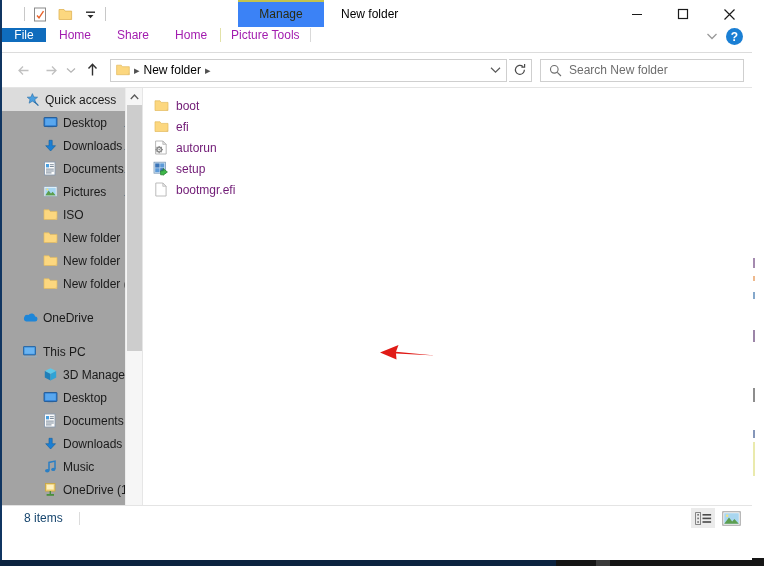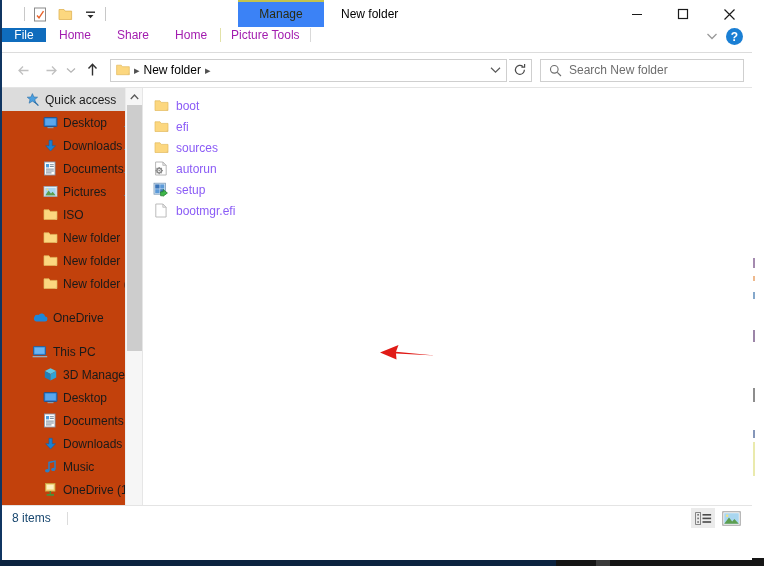--- a/index.html
+++ b/index.html
@@ -232,21 +232,21 @@
     height: 442px;
     display: flex;
     background: #ffffff;
     border-top: 1px solid #e4e4e4;
   }
 
   
   #nav-pane {
     position: relative;
     width: 140px;
-    background: #c2410c;
+    background: #a3a3a3;
     overflow: hidden;
   }
   .nav-item {
     height: 23px;
     display: flex;
     align-items: center;
     font-size: 12px;
     color: #1a1a1a;
     white-space: nowrap;
     position: relative;
@@ -258,21 +258,21 @@
     display: flex;
     align-items: center;
     justify-content: center;
     flex: 0 0 16px;
   }
   .pin {
     position: absolute;
     right: 8px;
     width: 11px; height: 11px;
   }
-  .lvl0 { padding-left: 30px; }
+  .lvl0 { padding-left: 20px; }
   .lvl1 { padding-left: 40px; }
   .nav-gap { height: 11px; }
 
   
   #nav-scrollbar {
     position: absolute;
     right: 0; top: 0;
     width: 17px; height: 100%;
     background: #f6f6f6;
     border-left: 1px solid #ececec;
@@ -305,21 +305,21 @@
   #file-list {
     position: absolute;
     left: 10px; top: 7px;
     width: 300px;
   }
   .file-row {
     height: 21px;
     display: flex;
     align-items: center;
     font-size: 12px;
-    color: #8b5cf6;
+    color: #701a75;
   }
   .file-icon {
     width: 16px; height: 16px;
     margin-right: 7px;
     display: flex;
     align-items: center;
     justify-content: center;
     flex: 0 0 16px;
   }
 
@@ -339,21 +339,21 @@
     left: 0; bottom: 0;
     width: 100%;
     height: 25px;
     background: #ffffff;
     border-top: 1px solid #e4e4e4;
     display: flex;
     align-items: center;
     box-sizing: border-box;
   }
   #status-count {
-    margin-left: 10px;
+    margin-left: 22px;
     font-size: 12px;
     color: #17466e;
   }
   #status-sep {
     width: 1px; height: 13px;
     background: #dcdcdc;
     margin-left: 16px;
   }
   #view-buttons {
     margin-left: auto;
@@ -763,29 +763,20 @@
         <div class="file-row">
           <span class="file-icon">
             <svg width="15" height="13" viewBox="0 0 15 13">
               <path d="M1 1.8h5l1.2 1.6h6.8v8.1H1z" fill="#fcd77f" stroke="#e3ba5e" stroke-width=".7"></path>
               <path d="M11.8 11.5 L14 9.2 L14 11.5z" fill="#e8c478"></path>
             </svg>
           </span>
           <span>efi</span>
         </div>
 
-        <div class="file-row">
-          <span class="file-icon">
-            <svg width="15" height="13" viewBox="0 0 15 13">
-              <path d="M1 1.8h5l1.2 1.6h6.8v8.1H1z" fill="#fcd77f" stroke="#e3ba5e" stroke-width=".7"></path>
-              <path d="M11.8 11.5 L14 9.2 L14 11.5z" fill="#e8c478"></path>
-            </svg>
-          </span>
-          <span>sources</span>
-        </div>
 
 
         <div class="file-row">
           <span class="file-icon">
             <svg width="14" height="15" viewBox="0 0 14 15">
               <path d="M1.6 1h7.2l3.4 3.4V14H1.6z" fill="#ffffff" stroke="#b0b0b0" stroke-width=".9"></path>
               <path d="M8.8 1 L12.2 4.4 H8.8z" fill="#e4e4e4" stroke="#b0b0b0" stroke-width=".7"></path>
               <circle cx="5.2" cy="9.6" r="2.3" fill="none" stroke="#8a8a8a" stroke-width="1.5"></circle>
               <circle cx="5.2" cy="9.6" r=".8" fill="#8a8a8a"></circle>
               <path d="M5.2 5.9v1.2M5.2 12.1v1.2M1.5 9.6h1.2M7.7 9.6h1.2M2.6 7 l.9.9M6.9 11.3l.9.9M7.8 7l-.9.9M3.5 11.3l-.9.9" stroke="#8a8a8a" stroke-width="1.1"></path>

